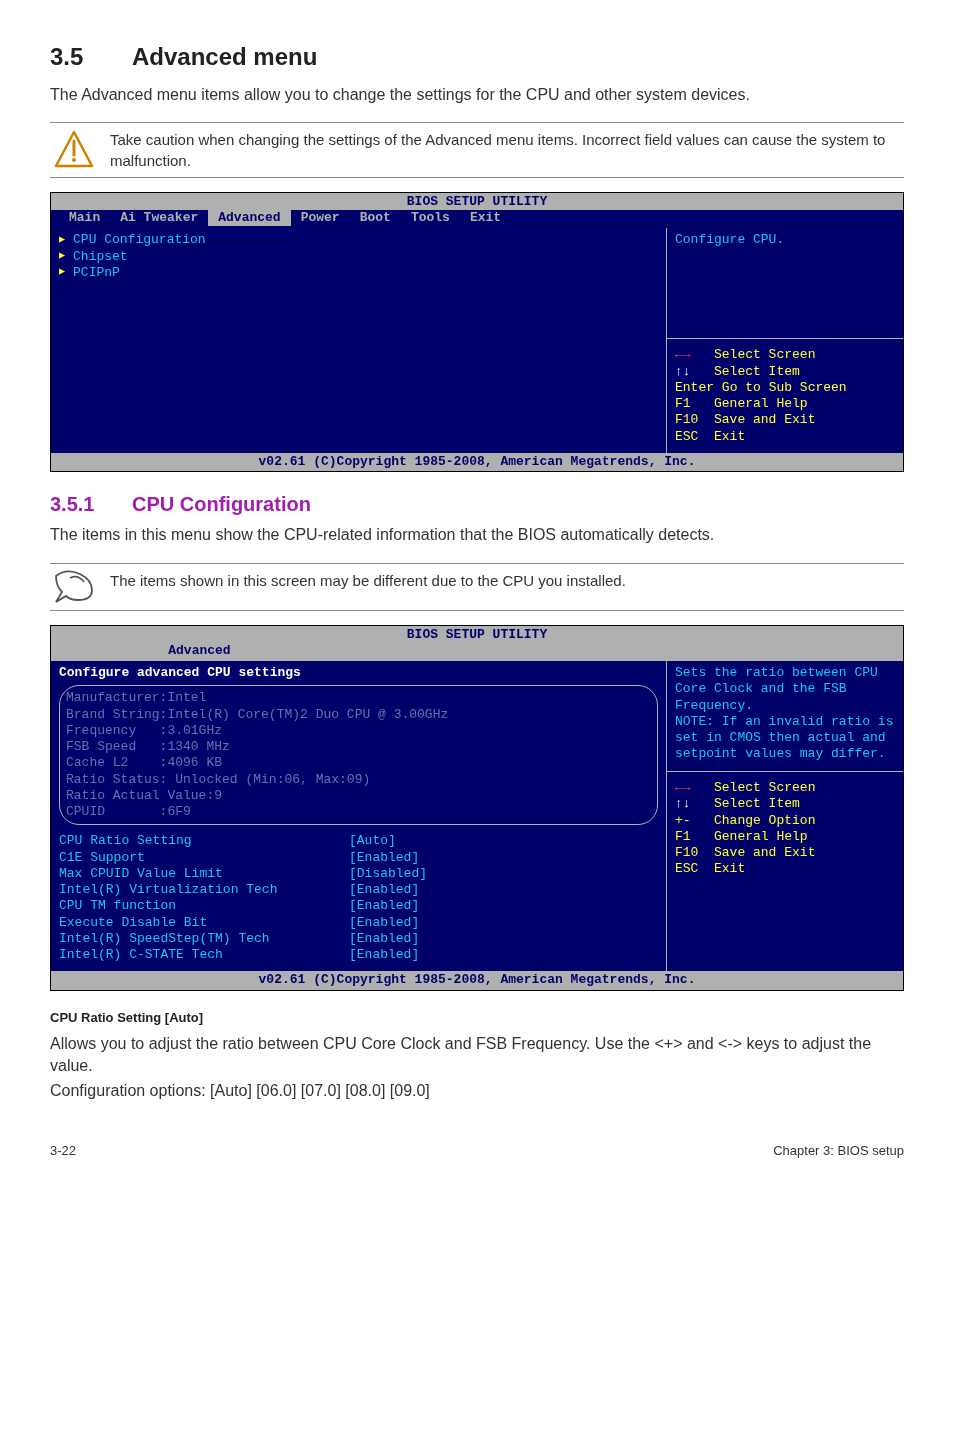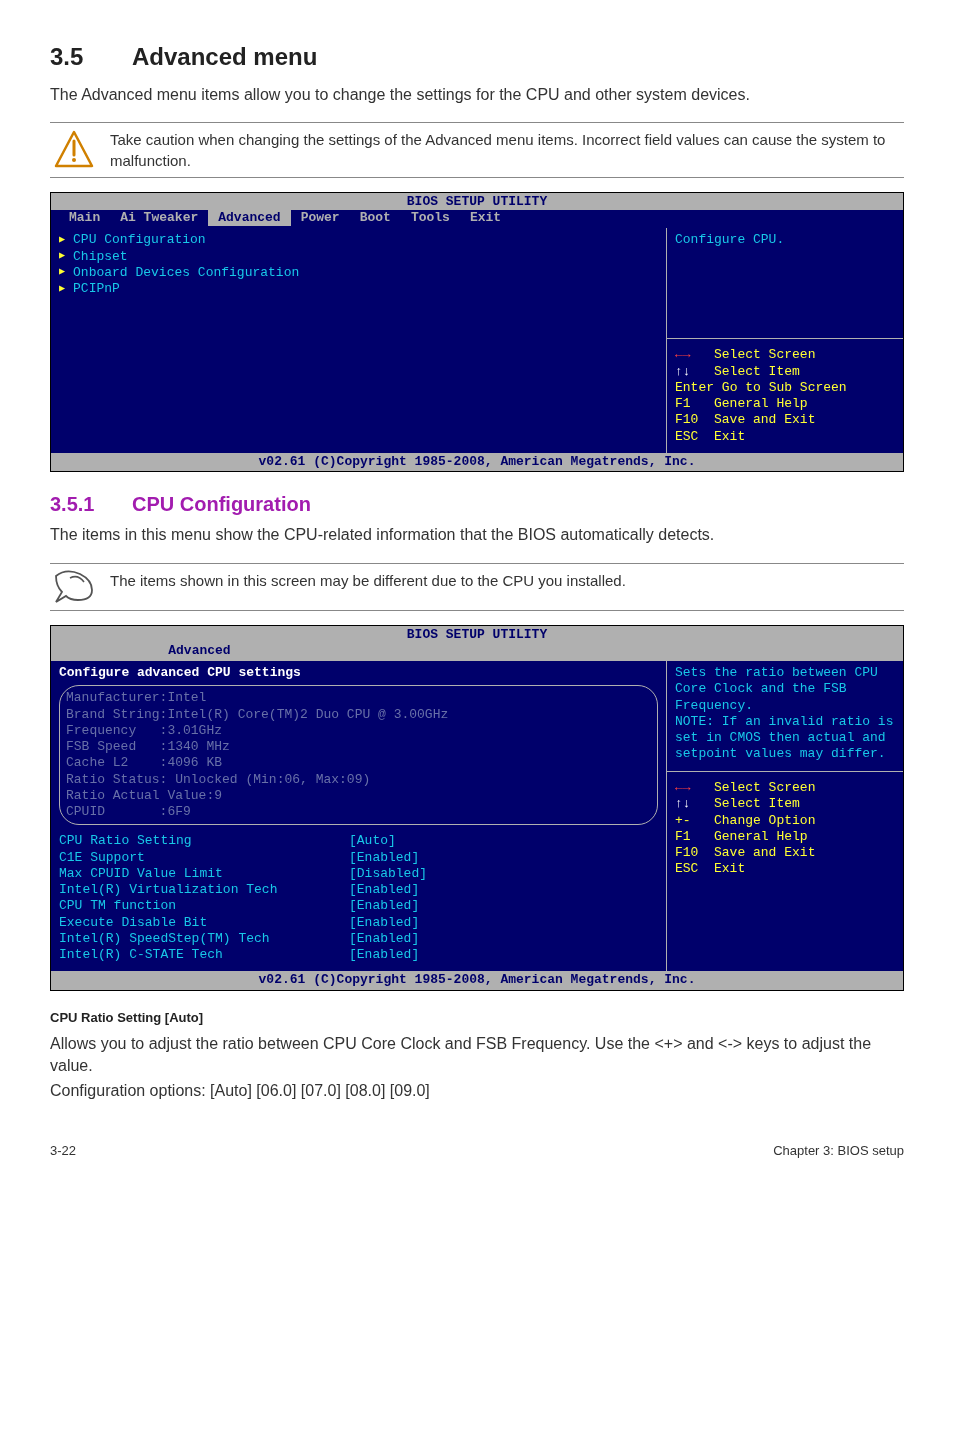--- a/index.html
+++ b/index.html
@@ -214,21 +214,20 @@
     <span class="sel">Advanced</span>
     <span>Power</span>
     <span>Boot</span>
     <span>Tools</span>
     <span>Exit</span>
   </div>
   <div class="bios-body">
     <div class="bios-left">
       <div class="tri">CPU Configuration</div>
       <div class="tri">Chipset</div>
-      <div class="tri">Onboard Devices Configuration</div>
       <div class="tri">PCIPnP</div>
     </div>
     <div class="bios-right">
       <div class="help">Configure CPU.</div>
       <div class="sep"></div>
       <div class="keys"><span class="red">←→   </span><span>Select Screen</span>
 <span class="wht">↑↓   </span><span>Select Item</span>
 <span>Enter</span> <span>Go to Sub Screen</span>
 <span>F1</span>   <span>General Help</span>
 <span>F10</span>  <span>Save and Exit</span>

